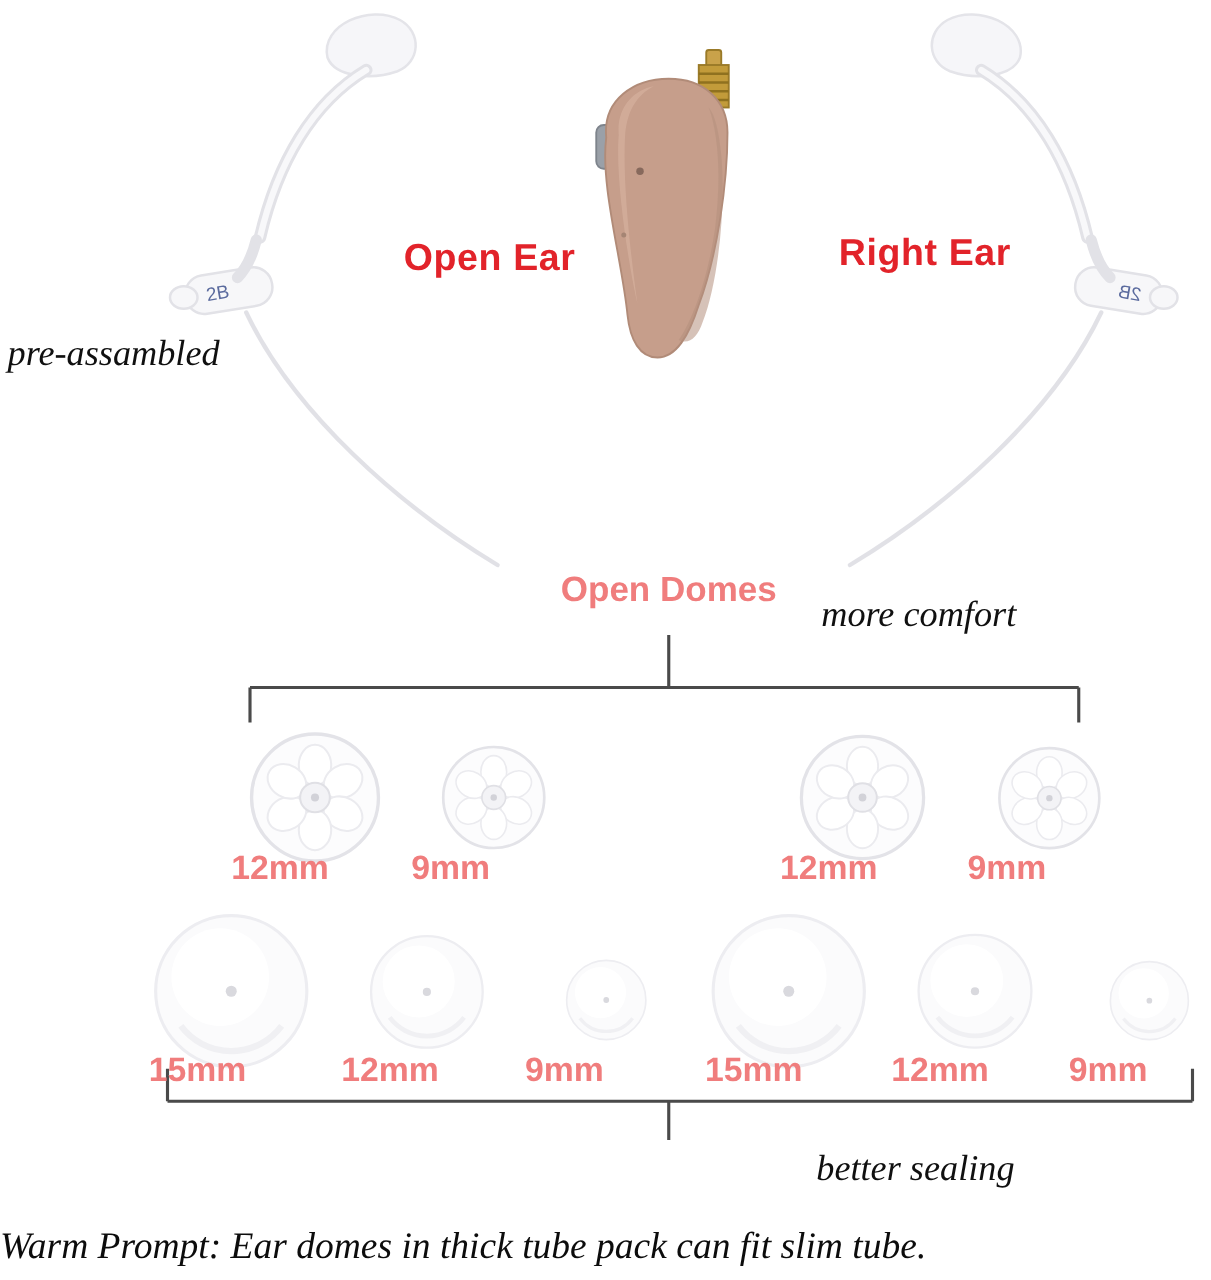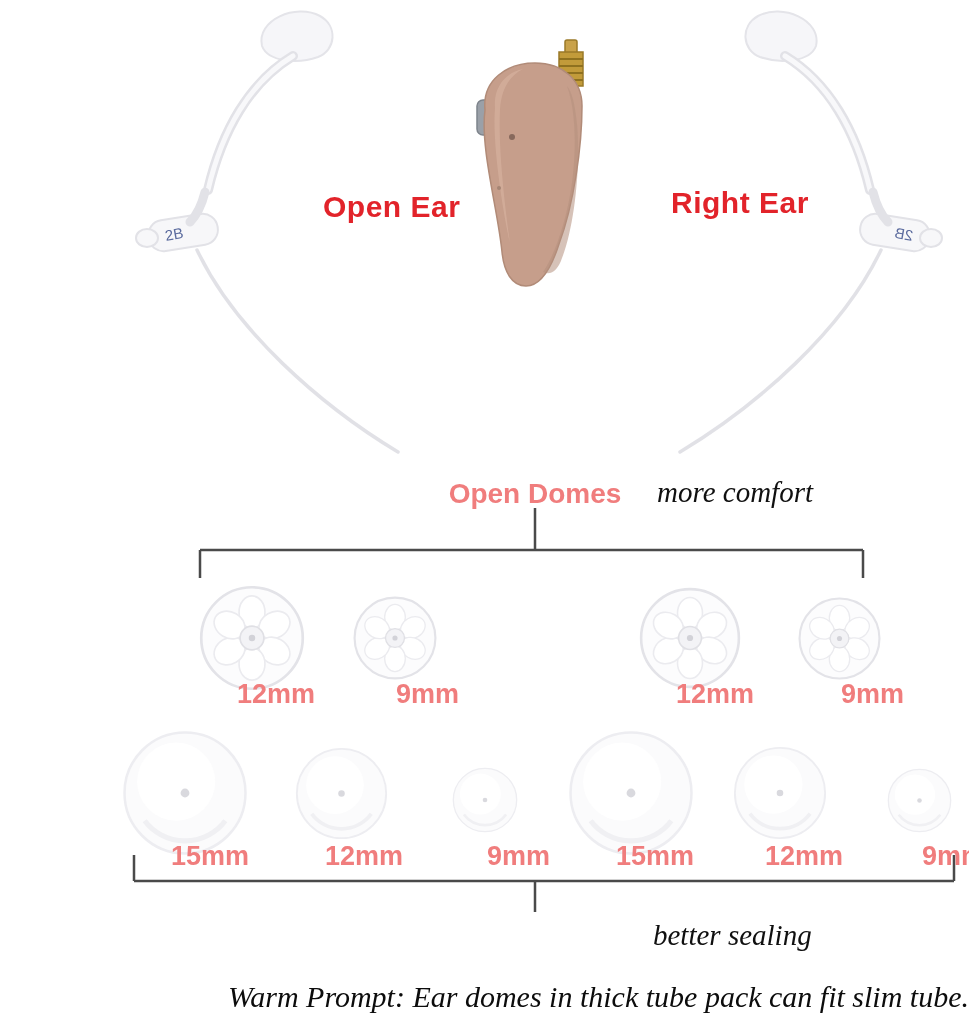--- a/index.html
+++ b/index.html
@@ -29,35 +29,35 @@
     left:6px;top:266px;
     line-height:34px;
     font-size:29px;
   }
   .section-title{
     color:#f07d7d;
     font-weight:bold;
     font-size:28px;
     text-align:center;
   }
-  .open-title{left:420px;top:478px;width:230px;text-align:center;}
+  .open-title{left:420px;top:456px;width:230px;text-align:center;}
   .open-note{left:657px;top:476px;}
   .closed-title{left:402px;top:921px;width:260px;}
   .closed-note{left:653px;top:919px;}
   .size-label{
     position:absolute;
     width:130px;
-    text-align:right;
+    text-align:left;
     color:#f07d7d;
     font-weight:bold;
     font-size:27px;
   }
   .warm-prompt{
     left:0;top:980px;width:969px;
-    text-align:right;
+    text-align:left;
     font-family:"Liberation Serif",serif;
     font-style:italic;
     font-size:30px;
     color:#0c0c0c;
     white-space:nowrap;
   }
 </style>
 </head>
 <body>
 
@@ -149,20 +149,21 @@
     <use href="#sym-closed-dome" x="568" y="730" width="126" height="126"></use>
     <use href="#sym-closed-dome" x="733" y="746" width="94" height="94"></use>
     <use href="#sym-closed-dome" x="887" y="768" width="65" height="65"></use>
   </svg>
 
   <div class="txt ear-label" style="left:323px;top:190px;">Open Ear</div>
 
   <div class="txt ear-label" style="left:632px;top:186px;margin-left:39px;">Right Ear</div>
 
   <div class="txt serif-italic preassembled">
+    <div>pre-assambled</div>
   </div>
 
   <div class="txt section-title open-title">Open Domes</div>
   <div class="txt serif-italic open-note">more comfort</div>
 
   <div class="size-label" style="left:185px;top:679px;">12mm</div>
   <div class="size-label" style="left:329px;top:679px;">9mm</div>
   <div class="size-label" style="left:624px;top:679px;">12mm</div>
   <div class="size-label" style="left:774px;top:679px;">9mm</div>
 

